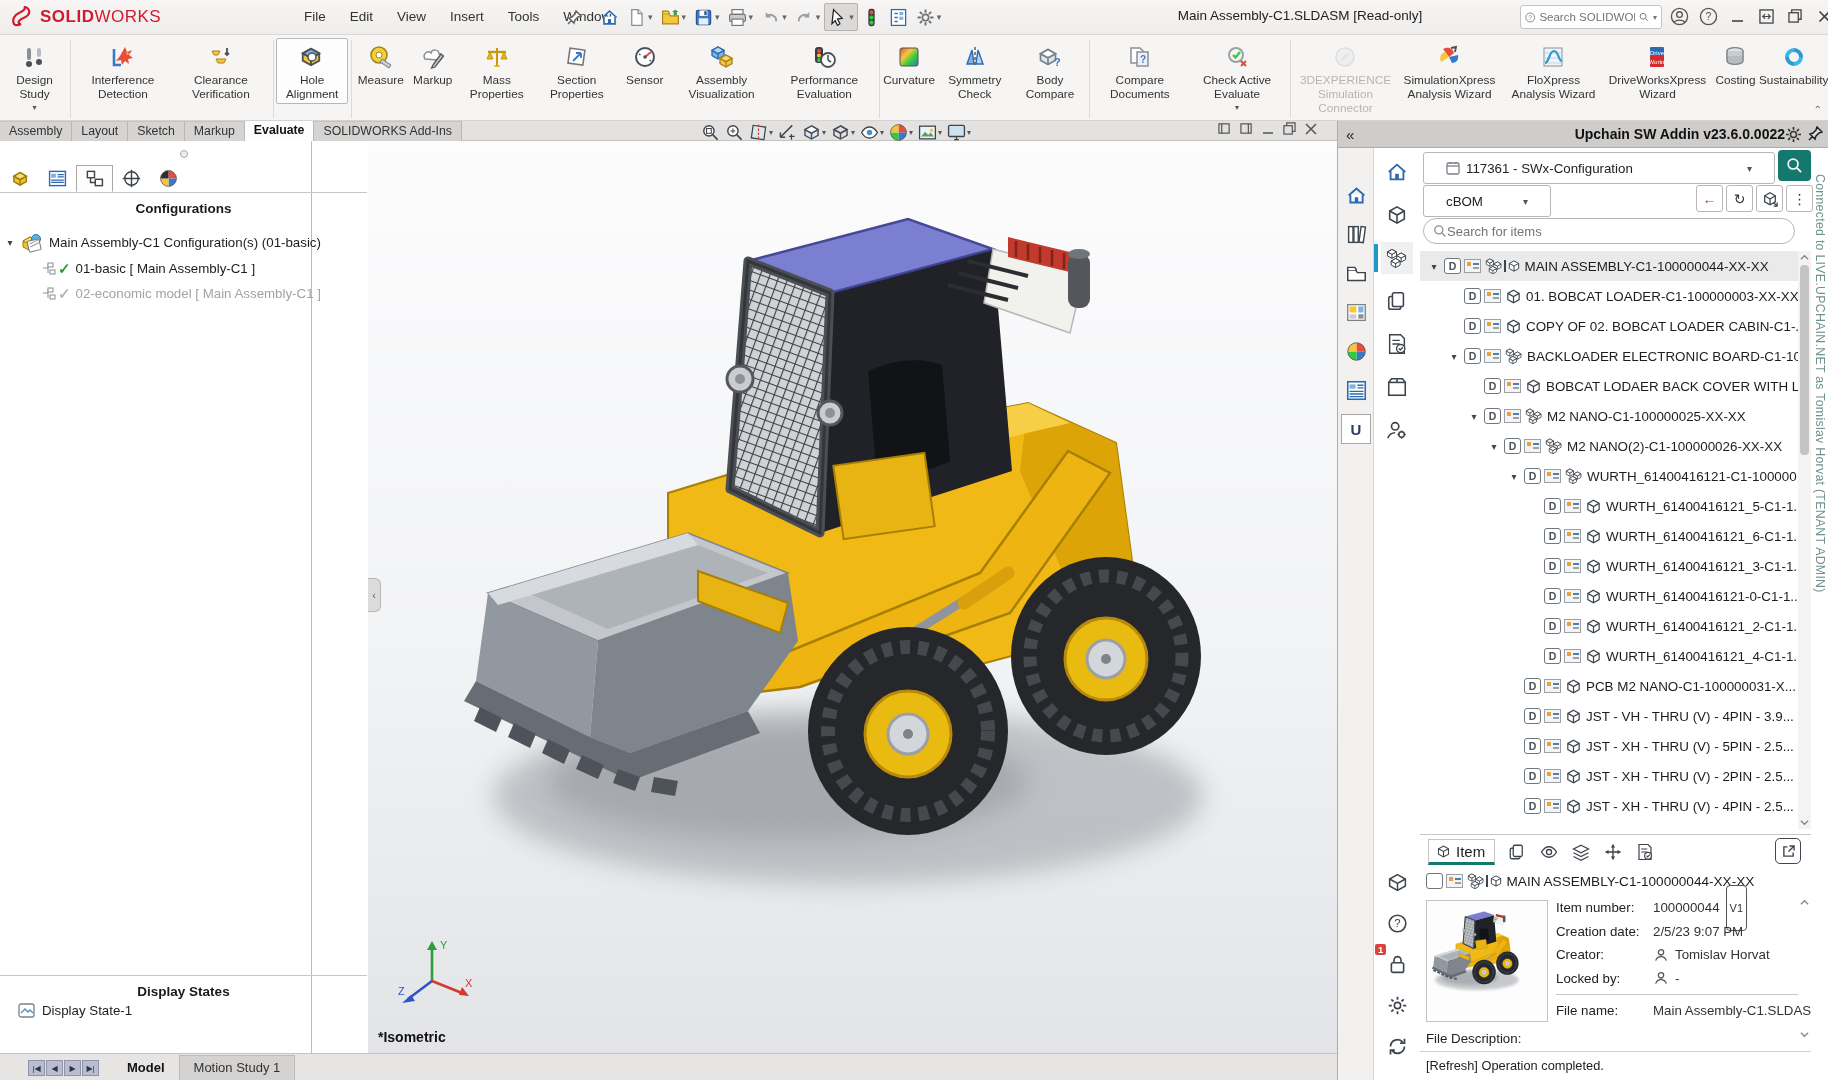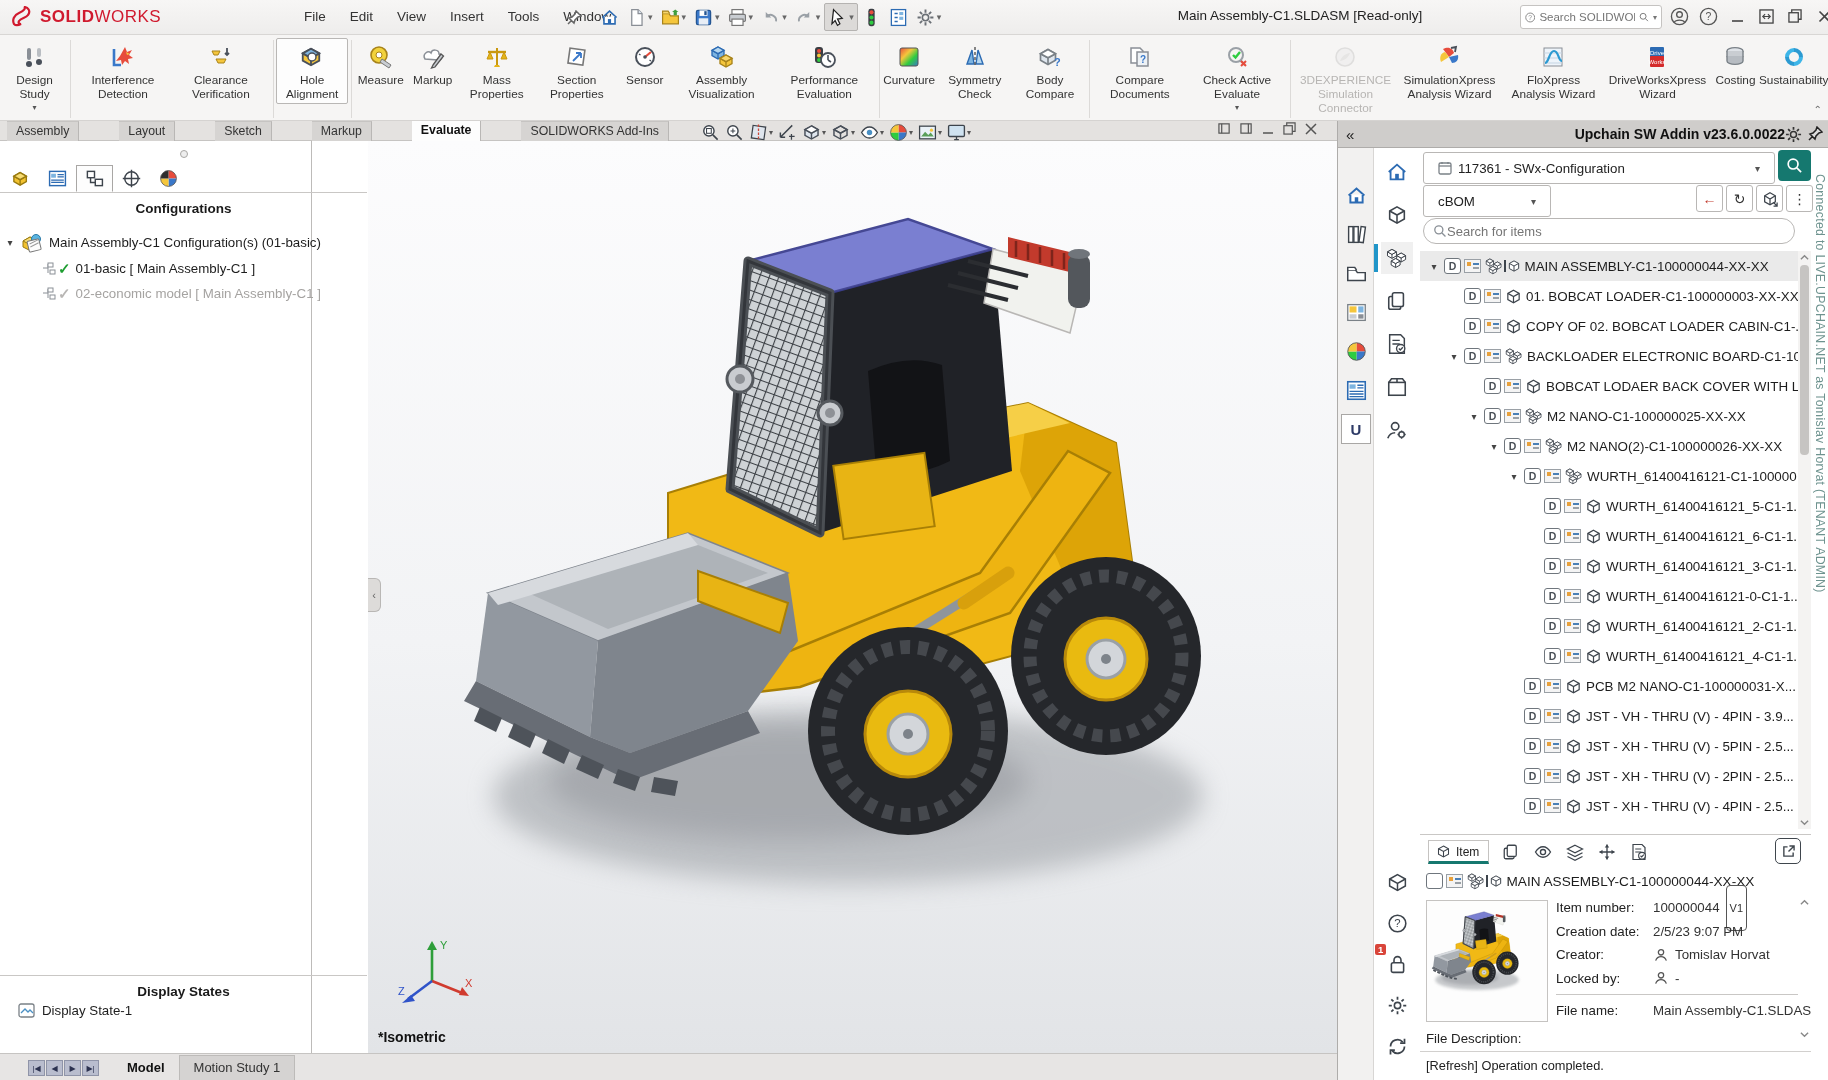--- a/index.html
+++ b/index.html
@@ -32,21 +32,21 @@
   .rb-lb { font-size:11.8px; line-height:1.18; text-align:center; color:#333; margin-top:2px; }
   .rb.active { background:#fdfdfd; border-color:#b9b7b5; }
   .rb.disabled .rb-lb { color:#b7b5b3; }
   .rb.disabled svg { opacity:.35; filter:grayscale(1); }
   .rb-menu { font-size:8px; color:#555; margin-top:1px; }
   .rb-sep { width:1px; align-self:stretch; background:#dcdad8; margin:2px 3px; }
   .ribbon-collapse { position:absolute; right:6px; top:104px; font-size:10px; color:#666; }
 
   
   .tabrow { position:absolute; left:0; top:121px; width:1828px; height:20px; background:#e4e2e0; border-bottom:1px solid #c6c4c2; }
-  .ctabs { position:absolute; left:7px; top:0; display:flex; height:20px;gap:40px; }
+  .ctabs { position:absolute; left:0; top:0; display:flex; height:20px; }
   .ctab { padding:0 9px; font-size:12.3px; line-height:19px; color:#333; background:#d6d4d2; border-right:1px solid #b9b7b5; border-top:1px solid #c6c4c2; }
   .ctab.active { background:#fdfdfd; font-weight:bold; color:#111; border-top:none; }
   .headsup { position:absolute; left:700px; top:-1px; height:24px; display:flex; align-items:center; gap:3px; }
   .hud { display:flex; align-items:center; padding:1px; }
   .hud .car { font-size:8px; color:#555; margin-left:1px; }
   .docwin { position:absolute; left:1218px; top:1px; display:flex; align-items:center; gap:9px; }
 
   
   .left-panel { position:absolute; left:0; top:141px; width:312px; height:912px; background:#fff; border-right:1px solid #bdbbb9; }
   .lp-splitdot { position:absolute; left:180px; top:9px; width:8px; height:8px; border:1px solid #a9a7a5; border-radius:50%; background:#eee; }
@@ -92,21 +92,21 @@
   .tp-ic.active { background:#fff; border-color:#a9a7a5; }
   .tp-u { font-weight:bold; font-size:15px; color:#2d3a66; }
   
   .uc-col { position:absolute; left:36px; top:27px; width:46px; height:932px; background:#fff; }
   .uc-ic { position:absolute; left:7px; width:32px; height:32px; display:flex; align-items:center; justify-content:center; }
   .uc-ic.active { background:#f0f0f0; }
   .uc-ic.active::before { content:""; position:absolute; left:-7px; top:2px; width:4px; height:28px; background:#2196c9; }
   .badge1 { position:absolute; left:-6px; top:-4px; background:#d9453a; color:#fff; font-size:9.5px; font-weight:bold; padding:0 3px; border-radius:2px; }
   
   .uc-main { position:absolute; left:82px; top:27px; width:391px; height:932px; }
-  .uc-select { height:32px; border:1px solid #b9b7b5; border-radius:3px; background:#fff; display:flex; align-items:center; padding:0 14px; gap:6px; font-size:13.3px; color:#222; }
+  .uc-select { height:32px; border:1px solid #b9b7b5; border-radius:3px; background:#fff; display:flex; align-items:center; padding:0 22px; gap:6px; font-size:13.3px; color:#222; }
   .uc-select .car { margin-left:auto; font-size:10px; color:#555; }
   .sel-project { position:absolute; left:3px; top:4px; width:352px; }
   .btn-search { position:absolute; left:358px; top:2px; width:33px; height:31px; background:#15786f; border-radius:4px; display:flex; align-items:center; justify-content:center; }
   .sel-bom { position:absolute; left:3px; top:37px; width:128px; }
   .uc-btns { position:absolute; left:276px; top:37px; display:flex; gap:3px; }
   .uc-btn { width:27px; height:27px; border:1px solid #b9b7b5; border-radius:3px; background:#fff; display:flex; align-items:center; justify-content:center; font-size:14px; color:#333; }
   .uc-btn.red { color:#c0392b; }
   .uc-search { position:absolute; left:3px; top:70px; width:372px; height:26px; border:1px solid #b9b7b5; border-radius:13px; background:#fff; display:flex; align-items:center; padding:0 9px; gap:0; }
   .uc-search input { border:none; outline:none; flex:1; font-size:13px; color:#555; font-family:"Liberation Sans",sans-serif; background:transparent; }
   .bom-tree { position:absolute; left:0; top:103px; width:378px; height:578px; overflow:hidden; }
@@ -118,21 +118,21 @@
   .lbadge::before { content:""; position:absolute; left:2px; top:2px; width:4px; height:4px; background:#e8a13c; }
   .lbadge::after { content:""; position:absolute; left:8px; top:3px; width:6px; height:2px; background:#4a7fb5; box-shadow:0 4px 0 #9aa0a6; }
   .bom-ic { flex:none; margin-right:4px; display:flex; align-items:center; }
   .bom-lb { font-size:13.4px; color:#1d1d1d; }
   .bom-scroll { position:absolute; left:378px; top:103px; width:13px; height:578px; background:#f4f3f2; }
   .bom-thumb { position:absolute; left:2px; top:14px; width:9px; height:190px; background:#c6c4c2; border-radius:4px; }
   .scroll-ar { position:absolute; left:0; width:13px; height:13px; display:flex; align-items:center; justify-content:center; color:#888; }
   
   .det-top { position:absolute; left:0; top:686px; width:391px; border-top:1px solid #c9c7c5; }
   .det-toolbar { position:absolute; left:0; top:688px; width:391px; height:32px; display:flex; align-items:center; gap:13px; padding-left:8px; }
-  .item-tab { display:flex; align-items:center; gap:5px; padding:3px 9px 2px 7px; border:1px solid #c5c3c1; border-bottom:3px solid #15786f; font-size:12px; color:#222; background:#fff; }
+  .item-tab { display:flex; align-items:center; gap:5px; padding:3px 9px 2px 7px; border:1px solid #c5c3c1; border-bottom:3px solid #15786f; font-size:15px; color:#222; background:#fff; }
   .det-open { position:absolute; right:10px; top:2px; width:26px; height:26px; border:1.5px solid #3f464d; border-radius:5px; display:flex; align-items:center; justify-content:center; }
   .det-header { position:absolute; left:6px; top:724px; display:flex; align-items:center; white-space:nowrap; overflow:hidden; width:382px; }
   .det-header .bom-lb { font-size:13.6px; }
   .det-body { position:absolute; left:6px; top:748px; width:372px; }
   .det-thumb { position:absolute; left:0; top:4px; width:122px; height:122px; border:1px solid #c5c3c1; background:#fdfdfd; }
   .det-fields { position:absolute; left:130px; top:0; width:242px; }
   .df-row { display:flex; align-items:center; height:23.5px; font-size:13.3px; }
   .df-label { width:97px; color:#222; flex:none; }
   .df-val { color:#333; display:flex; align-items:center; gap:6px; white-space:nowrap; }
   .v1 { border:1.4px solid #555; border-radius:4px; font-size:11px; padding:16px 3px; color:#333; }

